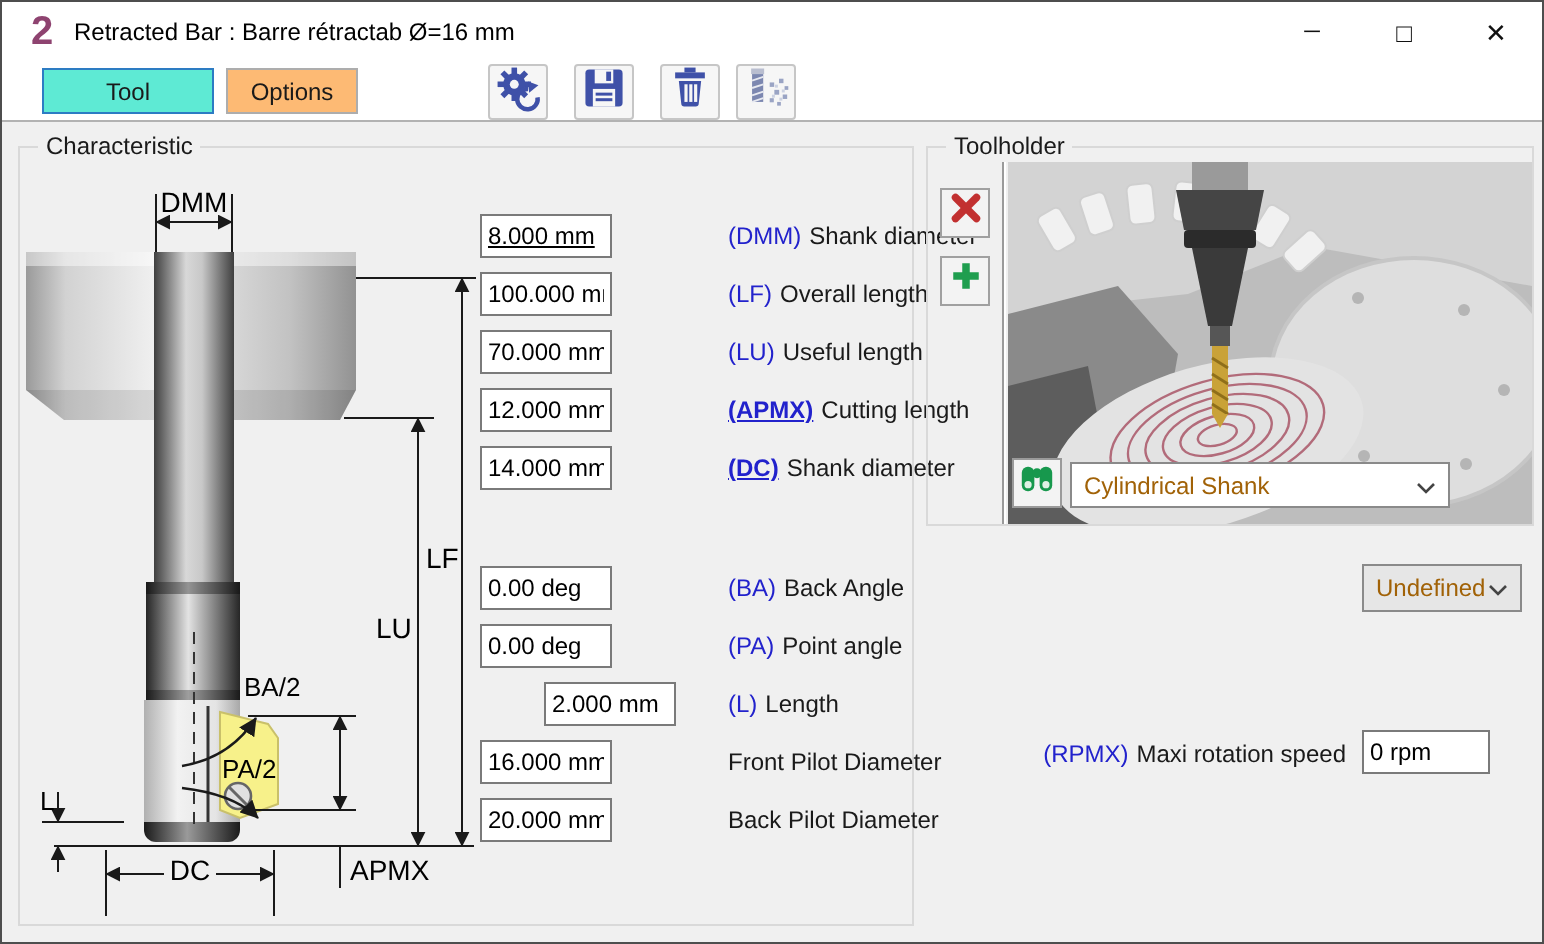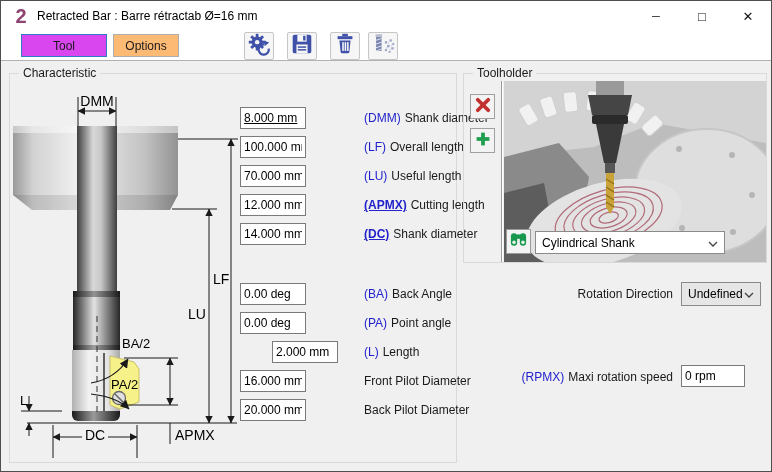--- a/index.html
+++ b/index.html
@@ -8,36 +8,36 @@
   
   .header{position:absolute;left:0;top:0;width:100%;height:60px;background:#ffffff;border-bottom:1px solid #b2b2b2;}
   .titlebar{position:absolute;left:0;top:0;width:100%;height:30px;}
   .logo{position:absolute;left:10px;top:4px;width:20px;height:22px;font-size:20px;font-weight:bold;color:#8e4370;line-height:22px;text-align:center;}
   .title-text{position:absolute;left:36px;top:8px;font-size:12px;color:#000;white-space:nowrap;}
   .winbtn{position:absolute;top:0;width:46px;height:30px;display:flex;align-items:center;justify-content:center;color:#111;cursor:default;}
   .winbtn.min{right:92px;font-size:11px;}
   .winbtn.max{right:46px;font-size:13px;}
   .winbtn.close{right:0;font-size:13px;}
   .tabbtn{position:absolute;top:33px;height:23px;font-size:12px;color:#1a1a1a;display:flex;align-items:center;justify-content:center;}
-  .tabbtn.tool{left:20px;width:86px;background:#d946ef;border:1px solid #2d7cc3;}
+  .tabbtn.tool{left:20px;width:86px;background:#5eead4;border:1px solid #2d7cc3;}
   .tabbtn.options{left:112px;width:66px;background:#fdba74;border:1px solid #adadad;}
   .iconbtn{position:absolute;top:31px;width:30px;height:28px;border:1px solid #c6c6c6;border-radius:2px;background:#f6f6f6;display:flex;align-items:center;justify-content:center;}
   
   .groupbox{position:absolute;border:1px solid #d9d9d9;}
   .grouplabel{position:absolute;top:-8px;left:9px;background:#f0f0f0;padding:0 4px;font-size:12px;color:#1a1a1a;}
   
   .fld{position:absolute;left:230px;width:66px;height:22px;border:1px solid #7a7a7a;background:#fff;font-size:12px;color:#000;padding:0 3px;white-space:nowrap;overflow:hidden;}
   .fldlab{position:absolute;left:306px;height:22px;line-height:22px;font-size:12px;color:#1a1a1a;white-space:nowrap;margin-left:48px;}
   .code{color:#2222cc;margin-right:4px;}
   .code:empty{margin-right:0;}
   .row-bold .code{font-weight:bold;text-decoration:underline;}
   
   .sqbtn{position:absolute;width:25px;height:25px;background:#f3f3f3;border:1px solid #a0a0a0;display:flex;align-items:center;justify-content:center;}
   .vdivider{position:absolute;left:37px;top:7px;width:2px;height:181px;background:#9a9a9a;border-right:1px solid #fff;}
-  .combo{position:absolute;border:1px solid #8a8a8a;background:#fff;font-size:12px;color:#000000;display:flex;align-items:center;padding:0 6px;justify-content:space-between;}
+  .combo{position:absolute;border:1px solid #8a8a8a;background:#fff;font-size:12px;color:#a16207;display:flex;align-items:center;padding:0 6px;justify-content:space-between;}
   .combo.gray{background:#e6e6e6;}
   .rightlabel{position:absolute;font-size:12px;color:#1a1a1a;text-align:right;white-space:nowrap;}
 </style>
 </head>
 <body>
 
 <div class="window">
 
   <div class="header">
     <div class="titlebar">
@@ -350,21 +350,20 @@
     <div class="combo" style="left:71px;top:157px;width:190px;height:23px;">
       <span>Cylindrical Shank</span>
       <span>
         <svg width="10" height="6" viewBox="0 0 10 6">
             <polyline points="1,1 5,5 9,1" fill="none" stroke="#444" stroke-width="1.3"></polyline>
           </svg>
       </span>
     </div>
   </div>
 
-  <div class="rightlabel" style="left:540px;top:281px;width:132px;line-height:24px;">Rotation Direction</div>
   <div class="combo gray" style="left:680px;top:281px;width:80px;height:24px;">
     <span>Undefined</span>
     <span>
       <svg width="10" height="6" viewBox="0 0 10 6">
           <polyline points="1,1 5,5 9,1" fill="none" stroke="#444" stroke-width="1.3"></polyline>
         </svg>
     </span>
   </div>
 
   <div class="rightlabel" style="left:500px;top:365px;width:172px;line-height:22px;"><span class="code">(RPMX)</span><span>Maxi rotation speed</span></div>

